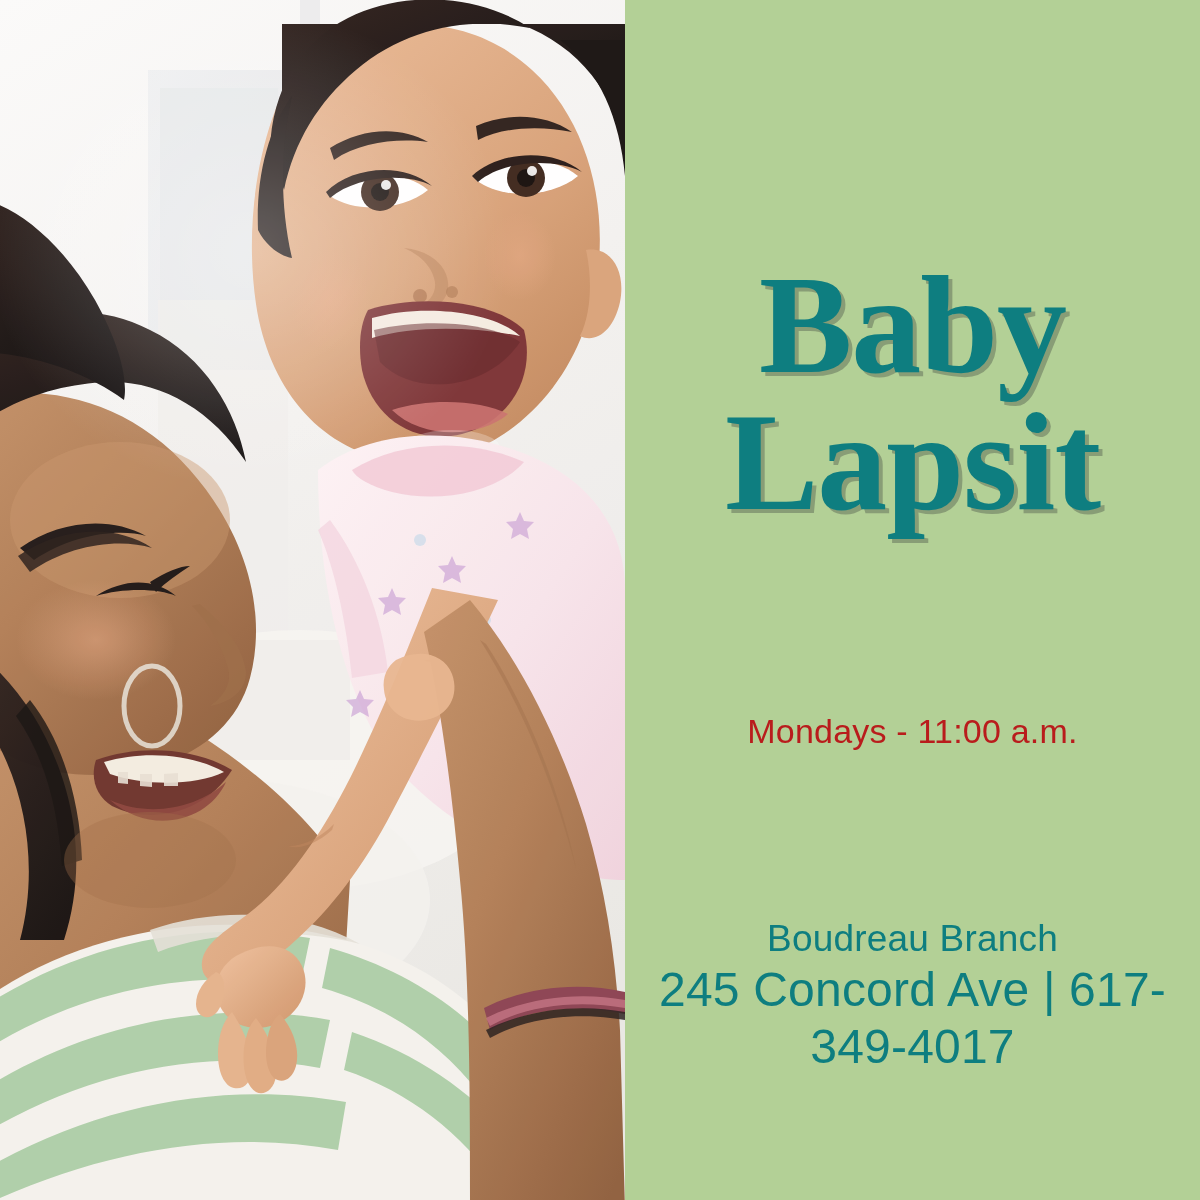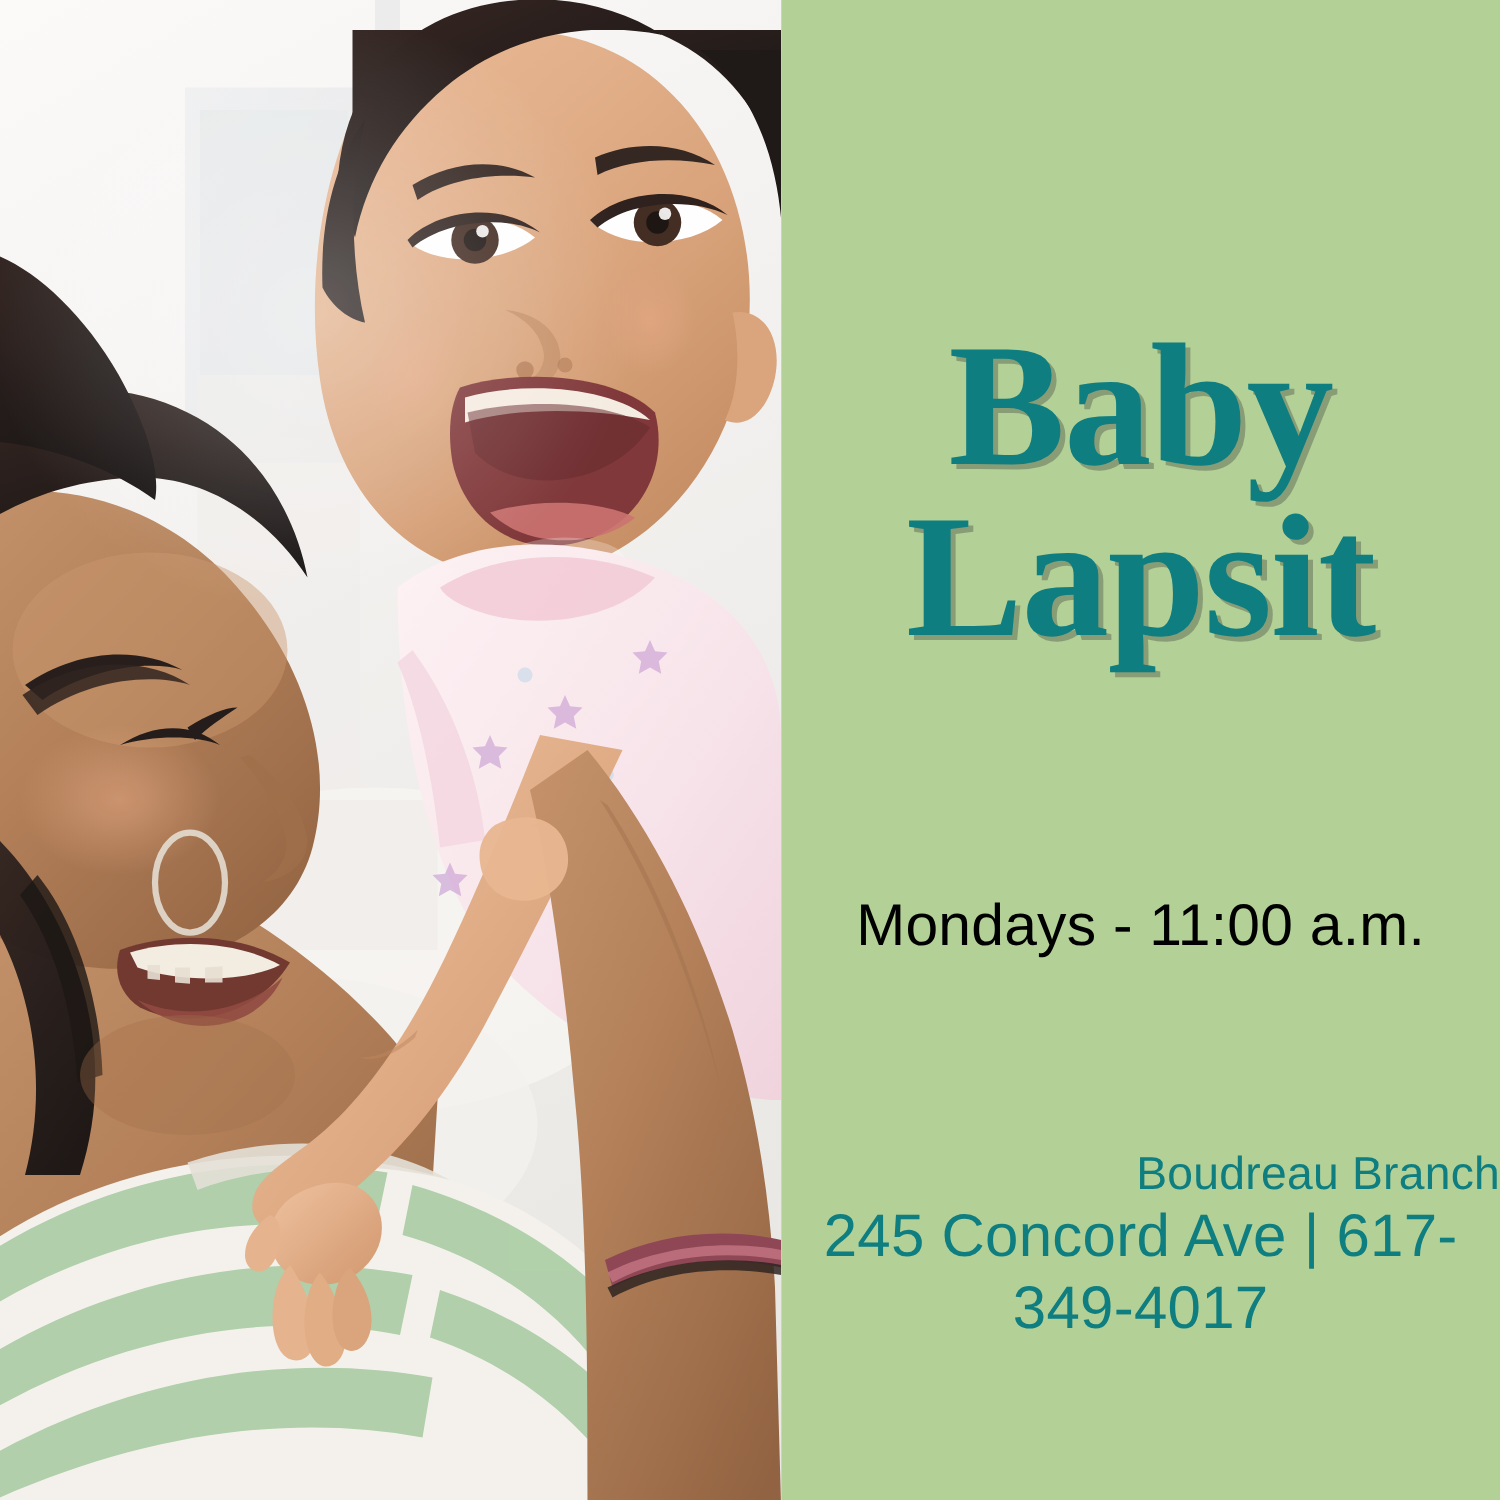--- a/index.html
+++ b/index.html
@@ -47,38 +47,37 @@
     text-shadow: 4px 4px 0 rgba(85,95,80,0.45);
   }
   .event-title .line1 { display: block; }
   .event-title .line2 { display: block; }
 
   .event-time {
     position: absolute;
     left: 0;
     width: 575px;
     text-align: center;
-    color: #000000;
-    font-size: 47px;
+    color: #b91c1c;
+    font-size: 34px;
     font-weight: 400;
     letter-spacing: 0.2px;
   }
 
   .venue-block {
     position: absolute;
     left: 0;
     width: 575px;
     text-align: center;
     color: #0e7e80;
   }
   .venue-name {
     font-size: 37px;
     line-height: 1.15;
     letter-spacing: 0.2px;
-    text-align: right;
   }
   .venue-address {
     font-size: 48px;
     line-height: 1.2;
     letter-spacing: 0.2px;
   }
 </style>
 </head>
 <body>
 

